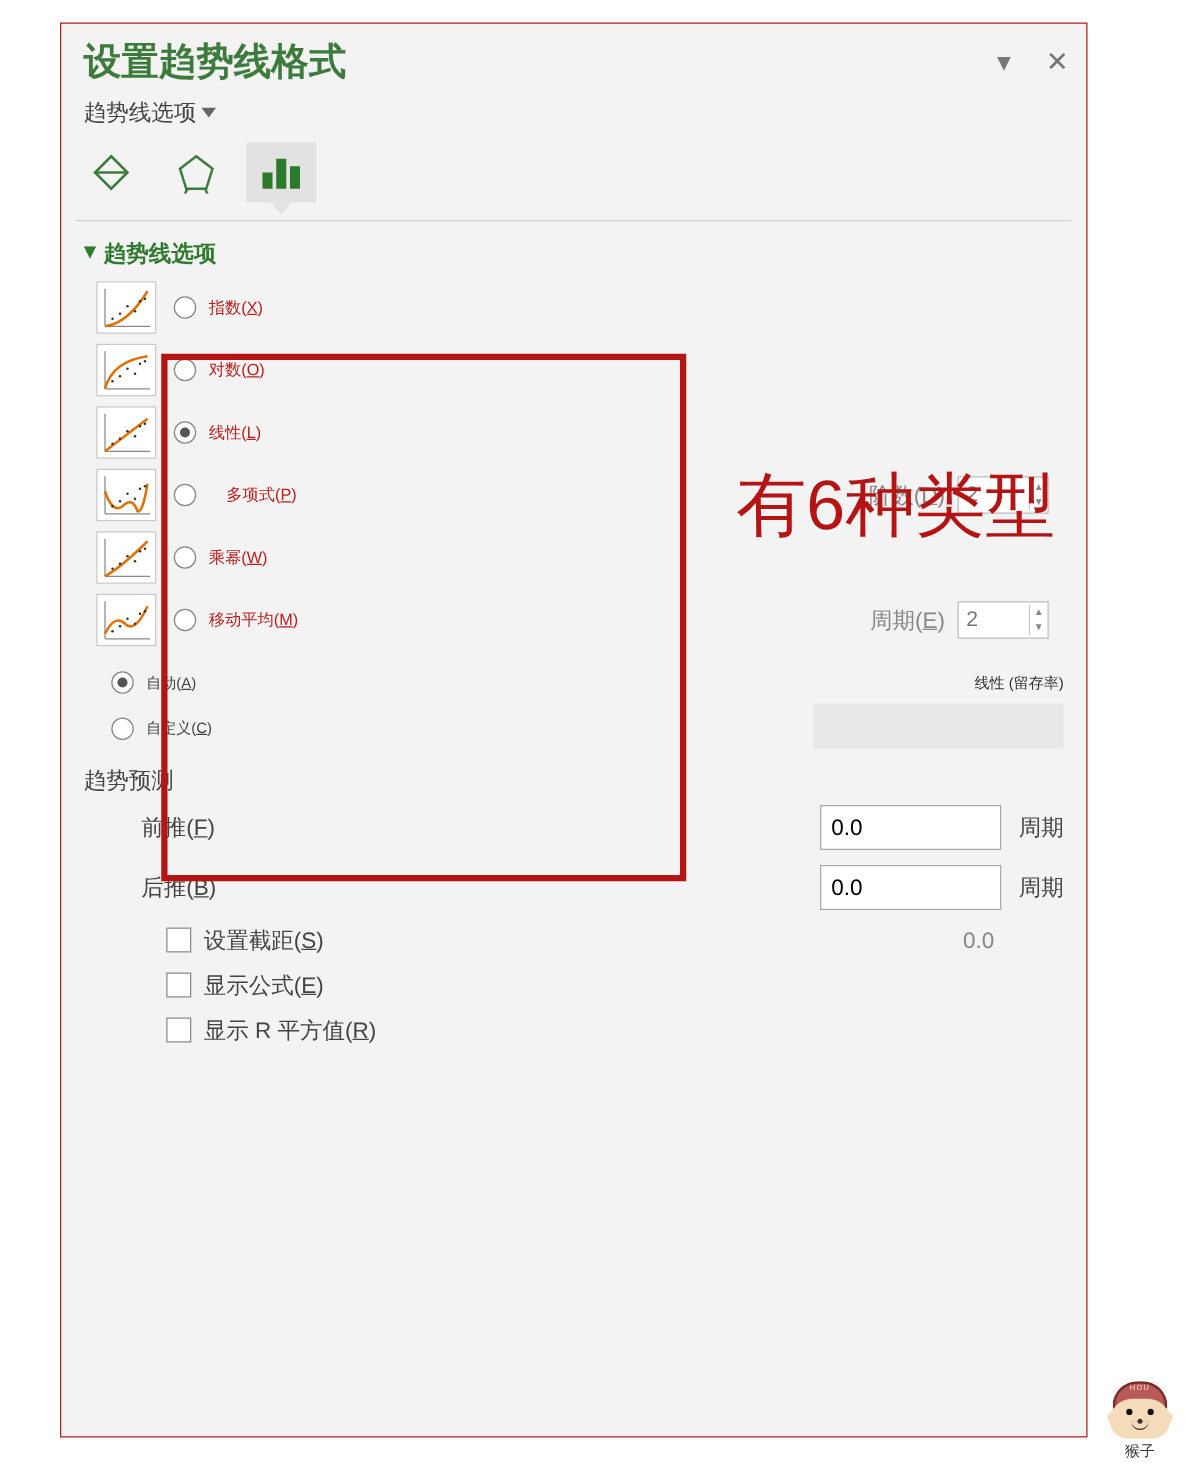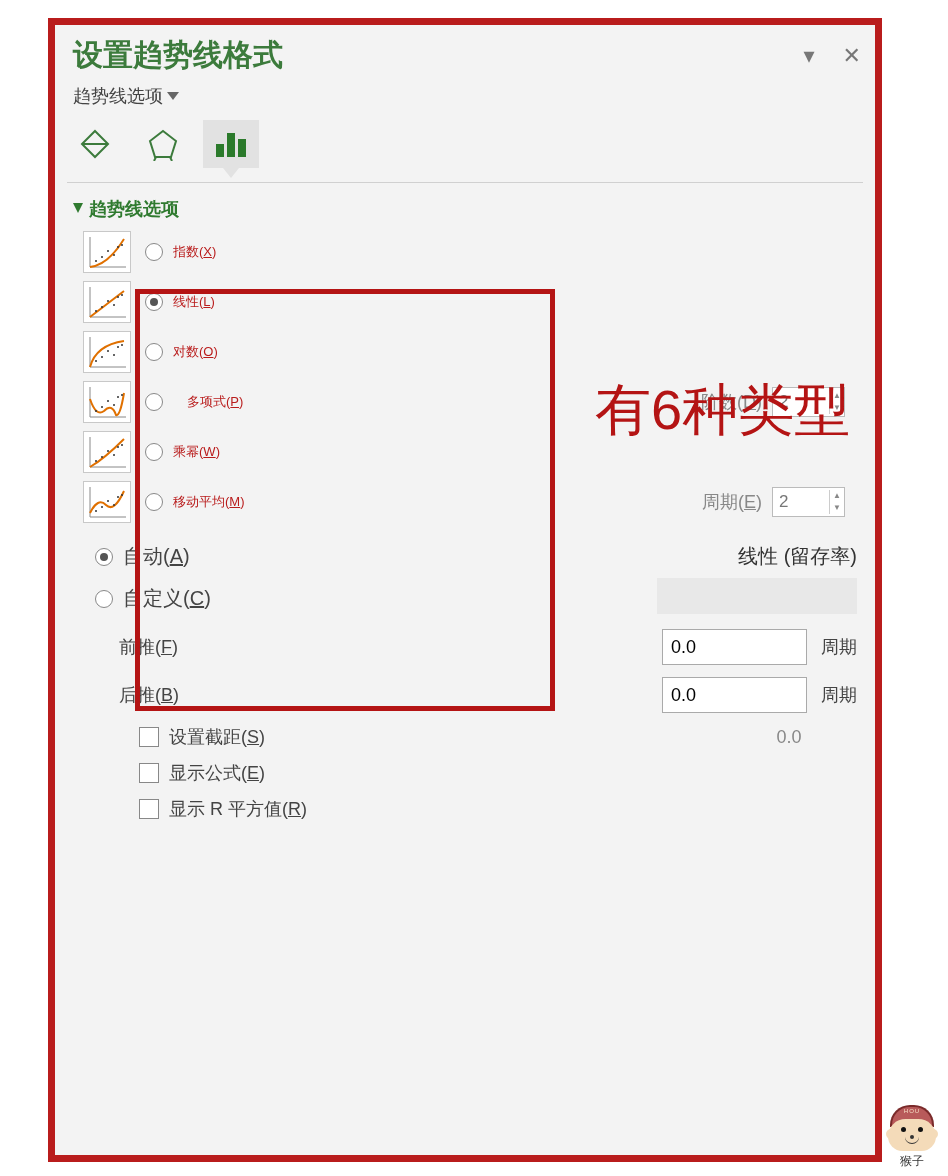--- a/index.html
+++ b/index.html
@@ -1,17 +1,17 @@
 <!DOCTYPE html>
 <html><head>
 <meta charset="utf-8">
 <style>
   html,body{margin:0;padding:0;background:#fff;font-family:"Microsoft YaHei","Segoe UI",sans-serif;color:#444;}
   body{width:948px;height:1176px;position:relative;overflow:hidden;}
-  .panel{position:absolute;left:48px;top:18px;width:820px;height:1130px;background:#f3f3f3;border:7px solid #b91c1c;}
+  .panel{position:absolute;left:48px;top:18px;width:820px;height:1130px;background:#f3f3f3;border:1px solid #b91c1c;}
   .hdr{display:flex;align-items:center;justify-content:space-between;padding:10px 14px 6px 18px;}
   .hdr-title{font-size:30px;font-weight:600;color:#3c7b3c;}
   .hdr-ctrls{display:flex;align-items:center;gap:28px;color:#777;font-size:22px;}
   .hdr-ctrls span{cursor:default;}
   .sub{padding:2px 18px 8px 18px;display:flex;align-items:center;gap:4px;font-size:18px;color:#444;}
   .sub .tri-down{display:inline-block;}
   .tri-down svg{display:block;}
   .tabs{display:flex;align-items:center;gap:12px;padding:4px 12px 0 12px;}
   .tab{width:56px;height:48px;display:flex;align-items:center;justify-content:center;}
   .tab.active{background:#e2e2e2;position:relative;}
@@ -29,21 +29,21 @@
   .radio{width:16px;height:16px;border:1px solid #888;border-radius:50%;display:inline-flex;align-items:center;justify-content:center;background:#fff;}
   .radio.on::after{content:"";width:8px;height:8px;background:#555;border-radius:50%;}
   .spin{display:flex;align-items:center;border:1px solid #bbb;background:#fff;height:28px;}
   .spin .val{width:44px;text-align:left;padding:0 6px;color:#777;font-size:17px;}
   .spin .arrows{display:flex;flex-direction:column;border-left:1px solid #ccc;color:#888;font-size:8px;line-height:1;}
   .spin .arrows span{width:14px;height:12px;display:flex;align-items:center;justify-content:center;}
   .param-label{color:#888;font-size:18px;}
   .redbox{position:absolute;left:80px;top:264px;width:410px;height:412px;border:5px solid #b41414;pointer-events:none;}
   .annot{position:absolute;left:500px;top:348px;color:#b41414;font-size:56px;font-weight:400;margin-left:40px;}
   .subsec{padding:6px 18px 2px 18px;font-size:18px;color:#444;}
-  .name-row{display:flex;align-items:center;justify-content:space-between;padding:4px 18px 4px 40px;font-size:20px;}
+  .name-row{display:flex;align-items:center;justify-content:space-between;padding:4px 18px 4px 40px;font-size:12px;}
   .name-row .left{display:flex;align-items:center;gap:10px;}
   .name-row .right{color:#333;}
   .name-row .readonly-box{width:200px;height:36px;background:#e8e8e8;display:inline-block;}
   .fcast-row{display:flex;align-items:center;justify-content:space-between;padding:6px 18px 6px 64px;font-size:18px;}
   .fcast-row .ltext{color:#444;}
   .fcast-row .rgrp{display:flex;align-items:center;gap:14px;}
   .num-in{width:145px;height:36px;border:1px solid #aaa;background:#fff;padding:0 8px;font-size:18px;box-sizing:border-box;}
   .unit{font-size:18px;color:#444;}
   .chk-row{display:flex;align-items:center;justify-content:space-between;padding:6px 18px 6px 40px;font-size:18px;}
   .chk-row .left{display:flex;align-items:center;gap:10px;padding-left:44px;}
@@ -142,53 +142,53 @@
               <span class="label"><span>指数(</span><span class="hotkey">X</span><span>)</span></span>
             </div>
           </div>
         </div>
         <div class="type-row" style="display: flex;">
           <div style="display: flex; align-items: center; gap: 14px;">
             <div class="ico-box">
               <svg width="42" height="38">
                 <line x1="4" y1="4" x2="4" y2="34" stroke="#888" stroke-width="1"></line>
                 <line x1="4" y1="34" x2="40" y2="34" stroke="#888" stroke-width="1"></line>
+                <path d="M4,34 Q10,12 38,8" stroke="#e07000" stroke-width="2" fill="none"></path>
+                <circle cx="10" cy="28" r="1" fill="#333"></circle>
+                <circle cx="16" cy="24" r="1" fill="#333"></circle>
+                <circle cx="22" cy="18" r="1" fill="#333"></circle>
+                <circle cx="28" cy="22" r="1" fill="#333"></circle>
+                <circle cx="32" cy="14" r="1" fill="#333"></circle>
+                <circle cx="36" cy="12" r="1" fill="#333"></circle>
+              </svg>
+            </div>
+            <div style="display: flex; align-items: center; gap: 10px;">
+              <span class="radio"></span>
+              <span class="label"><span>对数(</span><span class="hotkey">O</span><span>)</span></span>
+            </div>
+          </div>
+        </div>
+        <div class="type-row" style="display: flex;">
+          <div style="display: flex; align-items: center; gap: 14px;">
+            <div class="ico-box">
+              <svg width="42" height="38">
+                <line x1="4" y1="4" x2="4" y2="34" stroke="#888" stroke-width="1"></line>
+                <line x1="4" y1="34" x2="40" y2="34" stroke="#888" stroke-width="1"></line>
                 <path d="M4,34 L38,8" stroke="#e07000" stroke-width="2" fill="none"></path>
                 <circle cx="10" cy="28" r="1" fill="#333"></circle>
                 <circle cx="16" cy="24" r="1" fill="#333"></circle>
                 <circle cx="22" cy="18" r="1" fill="#333"></circle>
                 <circle cx="28" cy="22" r="1" fill="#333"></circle>
                 <circle cx="32" cy="14" r="1" fill="#333"></circle>
                 <circle cx="36" cy="12" r="1" fill="#333"></circle>
               </svg>
             </div>
             <div style="display: flex; align-items: center; gap: 10px;">
               <span class="radio on"></span>
               <span class="label"><span>线性(</span><span class="hotkey">L</span><span>)</span></span>
-            </div>
-          </div>
-        </div>
-        <div class="type-row" style="display: flex;">
-          <div style="display: flex; align-items: center; gap: 14px;">
-            <div class="ico-box">
-              <svg width="42" height="38">
-                <line x1="4" y1="4" x2="4" y2="34" stroke="#888" stroke-width="1"></line>
-                <line x1="4" y1="34" x2="40" y2="34" stroke="#888" stroke-width="1"></line>
-                <path d="M4,34 Q10,12 38,8" stroke="#e07000" stroke-width="2" fill="none"></path>
-                <circle cx="10" cy="28" r="1" fill="#333"></circle>
-                <circle cx="16" cy="24" r="1" fill="#333"></circle>
-                <circle cx="22" cy="18" r="1" fill="#333"></circle>
-                <circle cx="28" cy="22" r="1" fill="#333"></circle>
-                <circle cx="32" cy="14" r="1" fill="#333"></circle>
-                <circle cx="36" cy="12" r="1" fill="#333"></circle>
-              </svg>
-            </div>
-            <div style="display: flex; align-items: center; gap: 10px;">
-              <span class="radio"></span>
-              <span class="label"><span>对数(</span><span class="hotkey">O</span><span>)</span></span>
             </div>
           </div>
         </div>
         <div class="type-row bottom" style="display: flex; justify-content: space-between;">
           <div style="display: flex; align-items: center; gap: 14px;">
             <div class="ico-box">
               <svg width="42" height="38">
                 <line x1="4" y1="4" x2="4" y2="34" stroke="#888" stroke-width="1"></line>
                 <line x1="4" y1="34" x2="40" y2="34" stroke="#888" stroke-width="1"></line>
                 <path d="M4,16 Q10,34 18,28 Q26,20 30,32 Q34,34 38,10" stroke="#e07000" stroke-width="2" fill="none"></path>
@@ -282,20 +282,23 @@
     <div class="right">线性 (留存率)</div>
   </div>
   <div class="name-row">
     <div class="left">
       <span class="radio"></span>
       <span><span>自定义(</span><span class="hotkey">C</span><span>)</span></span>
     </div>
     <div class="right"><span class="readonly-box"></span></div>
   </div>
 
+  <div class="subsec">
+    <span>趋势预测</span>
+  </div>
   <div class="fcast-row">
     <div class="ltext"><span>前推(</span><span class="hotkey">F</span><span>)</span></div>
     <div class="rgrp">
       <input class="num-in" value="0.0" style="">
       <span class="unit">周期</span>
     </div>
   </div>
   <div class="fcast-row">
     <div class="ltext"><span>后推(</span><span class="hotkey">B</span><span>)</span></div>
     <div class="rgrp">

